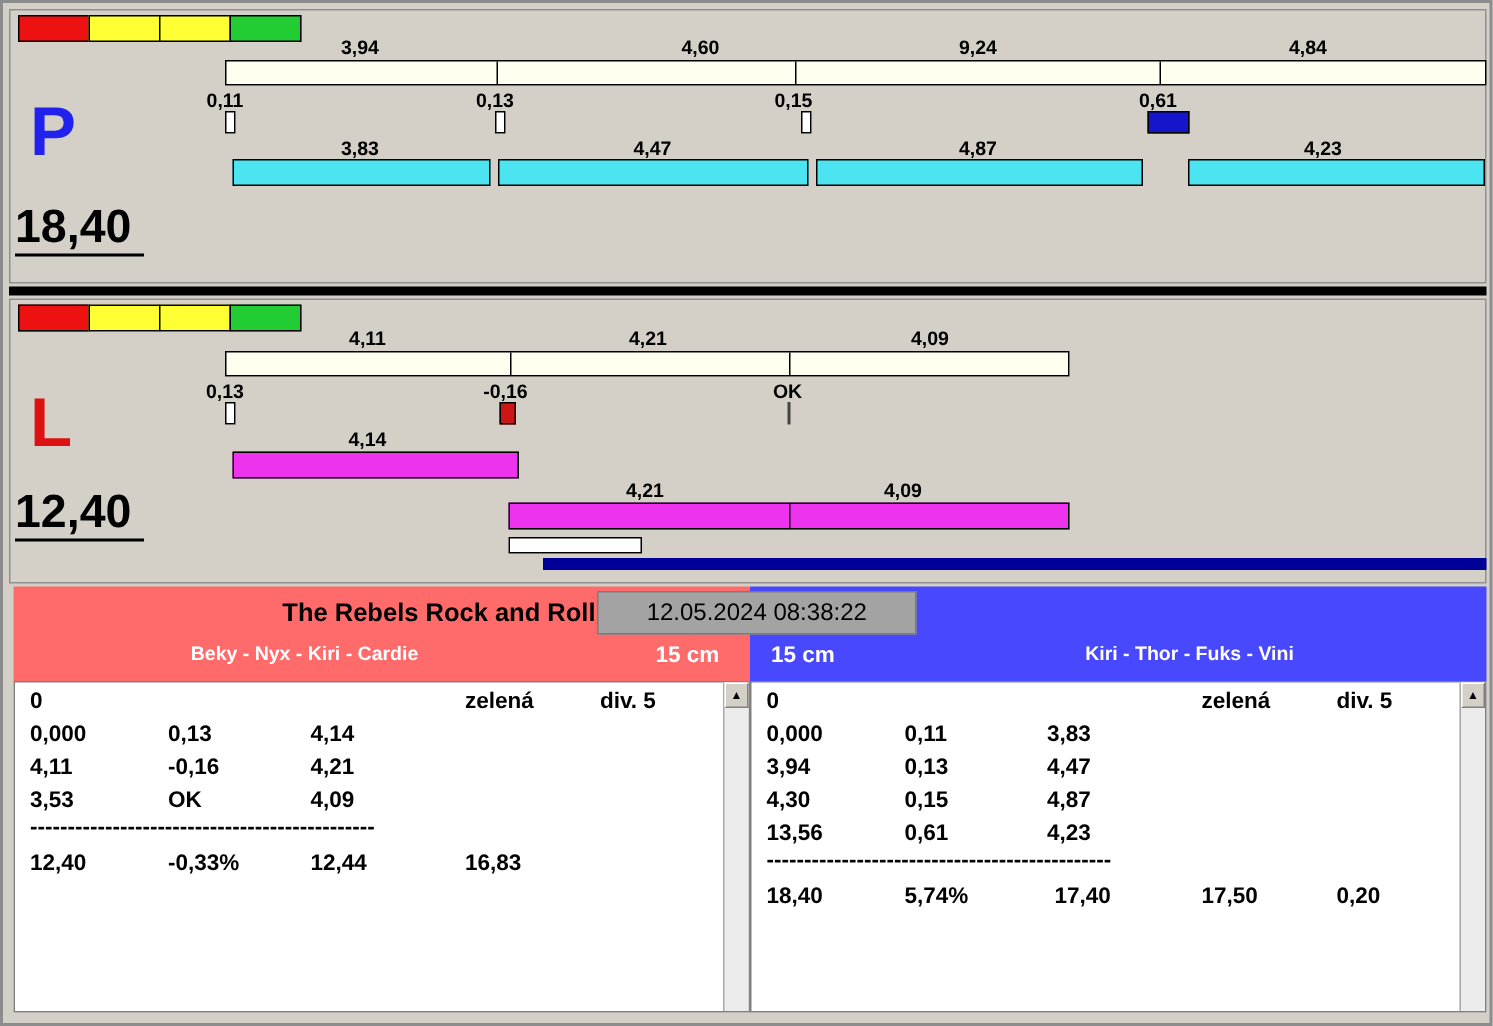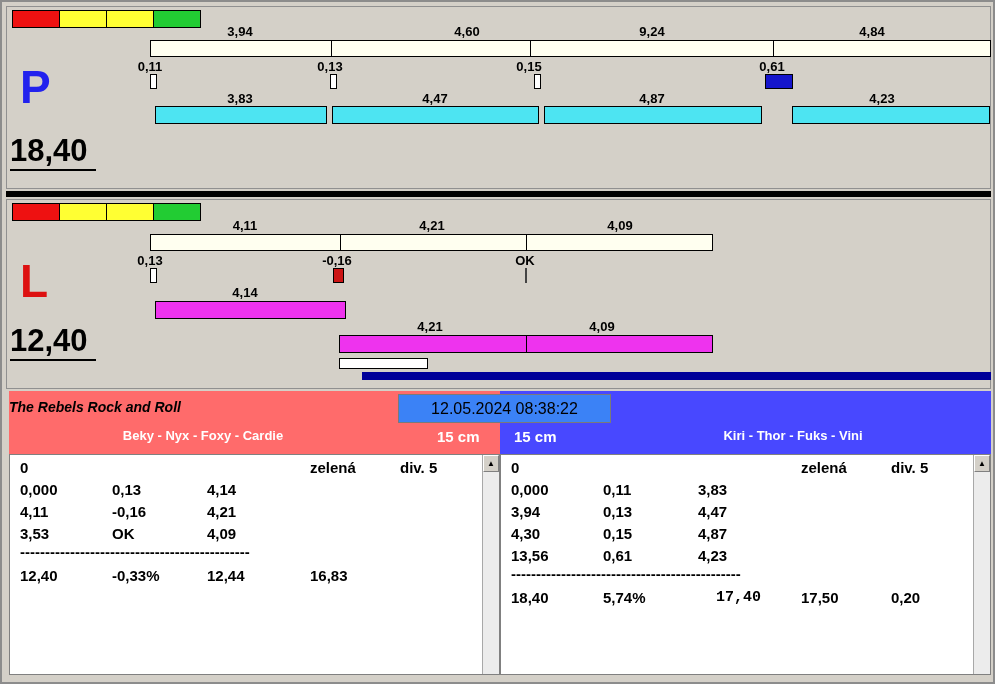--- a/index.html
+++ b/index.html
@@ -15,24 +15,24 @@
   .t-lbl{position:absolute;font-size:13px;font-weight:bold;text-align:center;white-space:nowrap;color:#000;}
   .tick-box{position:absolute;width:7px;height:15px;background:#fff;border:1px solid #000;box-sizing:border-box;}
   .mark{position:absolute;height:15px;border:1px solid #000;box-sizing:border-box;}
   .ok-tick{position:absolute;width:2px;height:15px;background:#444;}
   .lane-letter{position:absolute;font-size:46px;font-weight:bold;line-height:1;}
   .dog-bar{position:absolute;height:18px;border:1px solid #000;box-sizing:border-box;}
   .total{position:absolute;font-size:31px;font-weight:bold;color:#000;line-height:1.05;
          border-bottom:2px solid #000;padding:0 8px 1px 0;}
   .thin-white{position:absolute;background:#fff;border:1px solid #000;box-sizing:border-box;}
   .header{position:absolute;box-sizing:border-box;}
-  .team-title{position:absolute;font-size:14px;font-weight:bold;color:#000;text-align:left;white-space:nowrap;font-style:italic;}
+  .team-title{position:absolute;font-size:17px;font-weight:bold;color:#000;text-align:right;white-space:nowrap;}
   .team-dogs{position:absolute;font-size:13px;font-weight:bold;color:#fff;text-align:center;white-space:nowrap;}
   .height-badge{position:absolute;font-size:15px;font-weight:bold;color:#fff;white-space:nowrap;}
-  .datetime-box{position:absolute;background:#3b82f6;border:1px solid #7a7a7a;box-sizing:border-box;
+  .datetime-box{position:absolute;background:#a3a3a3;border:1px solid #7a7a7a;box-sizing:border-box;
                 font-size:16px;color:#000;text-align:center;z-index:5;}
   .res-table{position:absolute;background:#fff;border:1px solid #808080;box-sizing:border-box;}
   .cell{position:absolute;font-size:15px;font-weight:bold;color:#000;white-space:nowrap;}
   .scrollbar{position:absolute;width:17px;background:#ececec;border-left:1px solid #a8a8a8;box-sizing:border-box;}
   .scroll-btn{width:100%;height:17px;background:#d4d0c8;border:1px solid #808080;
               border-top-color:#fff;border-left-color:#fff;box-sizing:border-box;
               font-size:8px;line-height:15px;text-align:center;color:#000;cursor:default;}
 </style>
 </head>
 <body>
@@ -122,21 +122,21 @@
     <span class="seg-div" style="left:186px;"></span>
   </div>
 
   <div class="total" style="left:8px;top:323px;">12,40</div>
 
   <div class="thin-white" style="left:337px;top:356px;width:89px;height:11px;"></div>
   <div class="abs" style="left: 360px; top: 370px; width: 629px; height: 8px; background-color: rgb(0, 0, 153);"></div>
 
   <div class="header" style="left: 7px; top: 389px; width: 491px; height: 63px; background-color: rgb(255, 107, 107);">
     <div class="team-title" style="left:0;top:8px;width:388px;">The Rebels Rock and Roll</div>
-    <div class="team-dogs" style="left:0;top:37px;width:388px;">Beky - Nyx - Foxy - Cardie</div>
+    <div class="team-dogs" style="left:0;top:37px;width:388px;">Beky - Nyx - Kiri - Cardie</div>
     <div class="height-badge" style="left:428px;top:37px;">15 cm</div>
   </div>
 
   <div class="header" style="left: 498px; top: 389px; width: 491px; height: 63px; background-color: rgb(72, 72, 255);">
     <div class="height-badge" style="left:14px;top:37px;">15 cm</div>
     <div class="team-dogs" style="left:95px;top:37px;width:396px;">Kiri - Thor - Fuks - Vini</div>
   </div>
 
   <div class="datetime-box" style="left:396px;top:392px;width:213px;height:29px;line-height:27px;">12.05.2024 08:38:22</div>
 
@@ -189,21 +189,21 @@
     <span class="cell" style="left:197px;top:70px;">4,87</span>
 
     <span class="cell" style="left:10px;top:92px;">13,56</span>
     <span class="cell" style="left:102px;top:92px;">0,61</span>
     <span class="cell" style="left:197px;top:92px;">4,23</span>
 
     <span class="cell" style="left:10px;top:110px;">----------------------------------------------</span>
 
     <span class="cell" style="left:10px;top:134px;">18,40</span>
     <span class="cell" style="left:102px;top:134px;">5,74%</span>
-    <span class="cell" style="left:215px;top:134px;font-family:Liberation Mono, monospace;">17,40</span>
+    <span class="cell" style="left:202px;top:134px;">17,40</span>
     <span class="cell" style="left:300px;top:134px;">17,50</span>
     <span class="cell" style="left:390px;top:134px;">0,20</span>
 
     <div class="scrollbar" style="left:472px;top:0;height:219px;">
       <div class="scroll-btn">
         <span>▲</span>
       </div>
     </div>
   </div>
 

